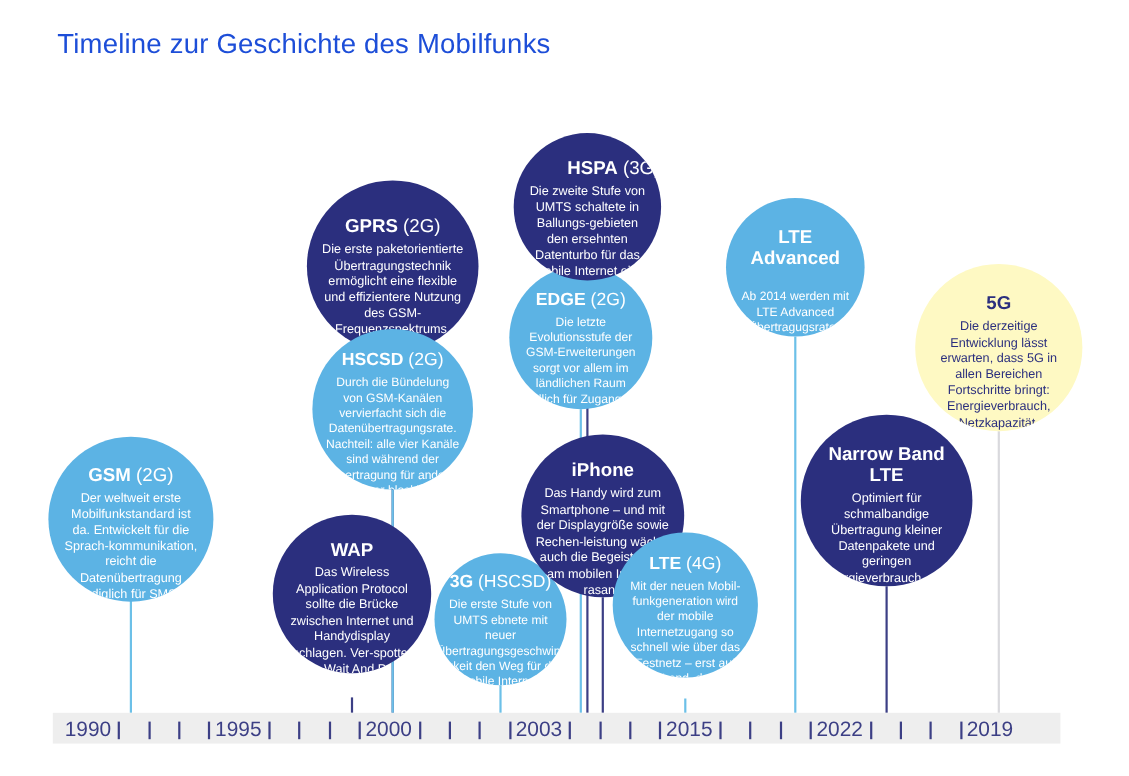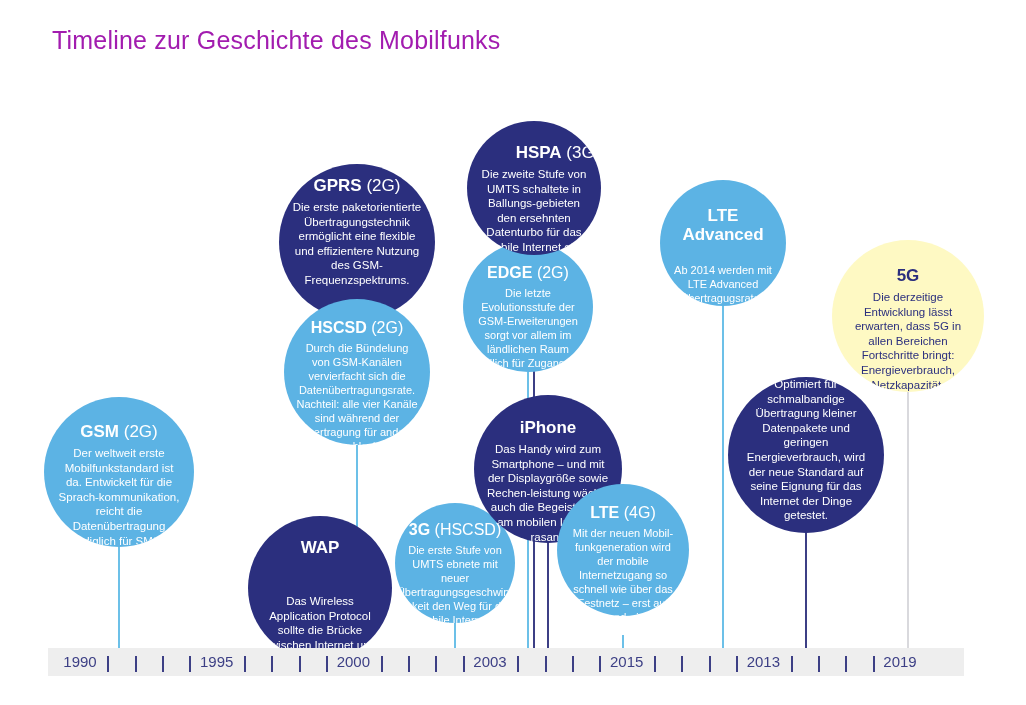--- a/index.html
+++ b/index.html
@@ -9,21 +9,21 @@
     font-family:"Liberation Sans", sans-serif;
     overflow:hidden;
     position:relative;
   }
   #stage{position:absolute;left:0;top:0;width:1026px;height:705px;}
 
   
   .page-title{
     position:absolute;left:52px;top:26px;
     font-size:25px;
-    color:#a21caf;
+    color:#1d4ed8;
     letter-spacing:0.2px;
     white-space:nowrap;
     font-weight:400;
   }
 
   
   .stem{position:absolute;width:2px;}
   .stem.blue{background:#6cc0e8;}
   .stem.navy{background:#3c3f85;}
   .stem.grey{background:#d9d9dd;}
@@ -65,21 +65,21 @@
   }
   .axis-tick{
     position:absolute;
     width:2px;height:16px;
     background:#3c3f85;
     top:656px;
   }
   .axis-year{
     position:absolute;
     top:653px;
-    font-size:15px;
+    font-size:19px;
     color:#3c3f85;
     transform:translateX(-50%);
     white-space:nowrap;
   }
 </style>
 </head>
 <body>
 
 <div id="stage">
 
@@ -98,28 +98,28 @@
       <div class="stem blue" style="left: 722px; top: 306px; height: 342px;"></div>
       <div class="stem navy" style="left: 805px; top: 533px; height: 115px;"></div>
       <div class="stem grey" style="left: 907px; top: 392px; height: 256px;"></div>
     </div>
   <div id="bubbles-layer">
       <div class="bubble blue" style="left: 44px; top: 397px; width: 150px; height: 150px; padding: 0px 12px;">
         <div class="b-title" style="font-size: 17px; margin-top: 25px; margin-bottom: 5px;">GSM<span class="gen"> (2G)</span></div>
         <div class="b-body" style="font-size: 11.5px;">Der weltweit erste Mobilfunkstandard ist da. Entwickelt für die Sprach-kommunikation, reicht die Datenübertragung lediglich für SMS.</div>
       </div>
       <div class="bubble navy" style="left: 279px; top: 164px; width: 156px; height: 156px; padding: 0px 12px;">
-        <div class="b-title" style="font-size: 17px; margin-top: 12px; margin-bottom: 5px;">GPRS<span class="gen"> (2G)</span></div>
+        <div class="b-title" style="font-size: 17px; margin-top: 32px; margin-bottom: 5px;">GPRS<span class="gen"> (2G)</span></div>
         <div class="b-body" style="font-size: 11.5px;">Die erste paketorientierte Übertragungstechnik ermöglicht eine flexible und effizientere Nutzung des GSM-Frequenzspektrums.</div>
       </div>
       <div class="bubble blue" style="left: 284px; top: 299px; width: 146px; height: 146px; padding: 0px 12px;">
         <div class="b-title" style="font-size: 16px; margin-top: 20px; margin-bottom: 5px;">HSCSD<span class="gen"> (2G)</span></div>
         <div class="b-body" style="font-size: 11px;">Durch die Bündelung von GSM-Kanälen vervierfacht sich die Datenübertragungsrate. Nachteil: alle vier Kanäle sind während der Übertragung für andere Nutzer blockiert.</div>
       </div>
-      <div class="bubble navy" style="left: 248px; top: 516px; width: 144px; height: 144px; padding: 0px 12px; gap: 32px;">
+      <div class="bubble navy" style="left: 248px; top: 468px; width: 144px; height: 144px; padding: 0px 12px;">
         <div class="b-title" style="font-size: 17px; margin-top: 22px; margin-bottom: 5px;">WAP</div>
         <div class="b-body" style="font-size: 11.5px;">Das Wireless Application Protocol sollte die Brücke zwischen Internet und Handydisplay schlagen. Ver-spottet als „Wait And Pay“ verschwand es bald wieder.</div>
       </div>
       <div class="bubble blue" style="left: 395px; top: 503px; width: 120px; height: 120px; padding: 0px 10px;">
         <div class="b-title" style="font-size: 16px; margin-top: 18px; margin-bottom: 5px;">3G<span class="gen"> (HSCSD)</span></div>
         <div class="b-body" style="font-size: 11px;">Die erste Stufe von UMTS ebnete mit neuer Übertragungsgeschwin-digkeit den Weg für das mobile Internet.</div>
       </div>
       <div class="bubble blue" style="left: 463px; top: 242px; width: 130px; height: 130px; padding: 0px 10px;">
         <div class="b-title" style="font-size: 16px; margin-top: 22px; margin-bottom: 5px;">EDGE<span class="gen"> (2G)</span></div>
         <div class="b-body" style="font-size: 11px;">Die letzte Evolutionsstufe der GSM-Erweiterungen sorgt vor allem im ländlichen Raum endlich für Zugang ins mobile Internet.</div>
@@ -134,20 +134,21 @@
       </div>
       <div class="bubble blue" style="left: 557px; top: 484px; width: 132px; height: 132px; padding: 0px 11px;">
         <div class="b-title" style="font-size: 16px; margin-top: 20px; margin-bottom: 5px;">LTE<span class="gen"> (4G)</span></div>
         <div class="b-body" style="font-size: 11px;">Mit der neuen Mobil-funkgeneration wird der mobile Internetzugang so schnell wie über das Festnetz – erst auf dem Land, dann in der Stadt.</div>
       </div>
       <div class="bubble blue" style="left: 660px; top: 180px; width: 126px; height: 126px; padding: 0px 10px; gap: 15px;">
         <div class="b-title two-line" style="font-size: 17px; margin-top: 26px; margin-bottom: 5px;">LTE Advanced</div>
         <div class="b-body" style="font-size: 11px;">Ab 2014 werden mit LTE Advanced Übertragugsraten von 150 Mbit/s möglich.</div>
       </div>
       <div class="bubble navy" style="left: 728px; top: 377px; width: 156px; height: 156px; padding: 0px 12px;">
+        <div class="b-title two-line" style="font-size: 17px; margin-top: 26px; margin-bottom: 5px;">Narrow Band LTE</div>
         <div class="b-body" style="font-size: 11.5px;">Optimiert für schmalbandige Übertragung kleiner Datenpakete und geringen Energieverbrauch, wird der neue Standard auf seine Eignung für das Internet der Dinge getestet.</div>
       </div>
       <div class="bubble grey" style="left: 832px; top: 240px; width: 152px; height: 152px; padding: 0px 12px;">
         <div class="b-title" style="font-size: 17px; margin-top: 26px; margin-bottom: 5px;">5G</div>
         <div class="b-body" style="font-size: 11.5px;">Die derzeitige Entwicklung lässt erwarten, dass 5G in allen Bereichen Fortschritte bringt: Energieverbrauch, Netzkapazität, Latenzzeit und Datenrate.</div>
       </div>
     </div>
 
   <div class="axis-band"></div>
   <div id="axis-layer">
@@ -169,21 +170,21 @@
       <div class="axis-year" style="left: 490px;">2003</div>
       <div class="axis-tick" style="left: 517.333px;"></div>
       <div class="axis-tick" style="left: 544.667px;"></div>
       <div class="axis-tick" style="left: 572px;"></div>
       <div class="axis-tick" style="left: 599.333px;"></div>
       <div class="axis-year" style="left: 626.667px;">2015</div>
       <div class="axis-tick" style="left: 654px;"></div>
       <div class="axis-tick" style="left: 681.333px;"></div>
       <div class="axis-tick" style="left: 708.667px;"></div>
       <div class="axis-tick" style="left: 736px;"></div>
-      <div class="axis-year" style="left: 763.333px;">2013</div>
+      <div class="axis-year" style="left: 763.333px;">2022</div>
       <div class="axis-tick" style="left: 790.667px;"></div>
       <div class="axis-tick" style="left: 818px;"></div>
       <div class="axis-tick" style="left: 845.333px;"></div>
       <div class="axis-tick" style="left: 872.667px;"></div>
       <div class="axis-year" style="left: 900px;">2019</div>
     </div>
 
 </div>
 
 </body></html>

